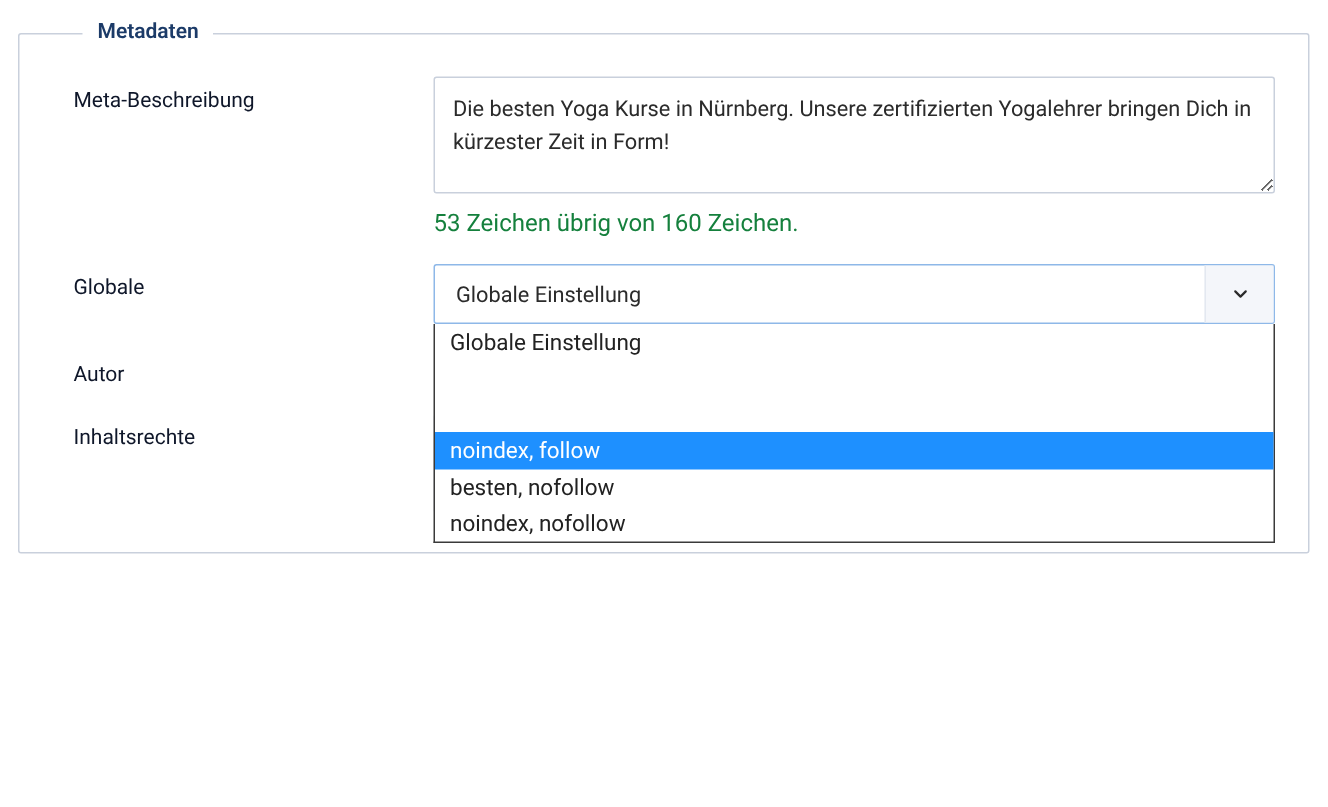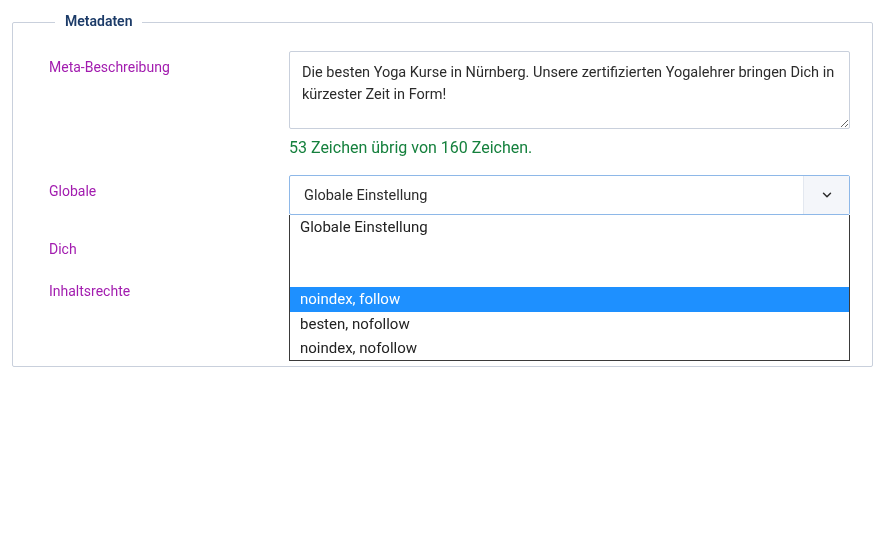--- a/index.html
+++ b/index.html
@@ -28,21 +28,21 @@
     }
     .form-row {
       display: flex;
       margin-bottom: 18px;
       align-items: flex-start;
     }
     .form-row:last-child { margin-bottom: 0; }
     .label {
       width: 240px;
       padding-top: 8px;
-      color: #a21caf;
+      color: #0f172a;
       font-size: 14px;
     }
     .control {
       flex: 1;
       position: relative;
     }
     .textarea {
       width: 100%;
       min-height: 78px;
       border: 1px solid #c9d0dc;
@@ -149,21 +149,21 @@
           <div class="option">Globale Einstellung</div>
           <div class="option highlighted">noindex, follow</div>
           <div class="option">besten, nofollow</div>
           <div class="option">noindex, nofollow</div>
         </div>
       </div>
     </div>
   </div>
 
   <div class="form-row">
-    <div class="label">Dich</div>
+    <div class="label">Autor</div>
     <div class="control"></div>
   </div>
 
   <div class="form-row">
     <div class="label">Inhaltsrechte</div>
     <div class="control">
       <textarea class="textarea short" style=""></textarea>
     </div>
   </div>
 

